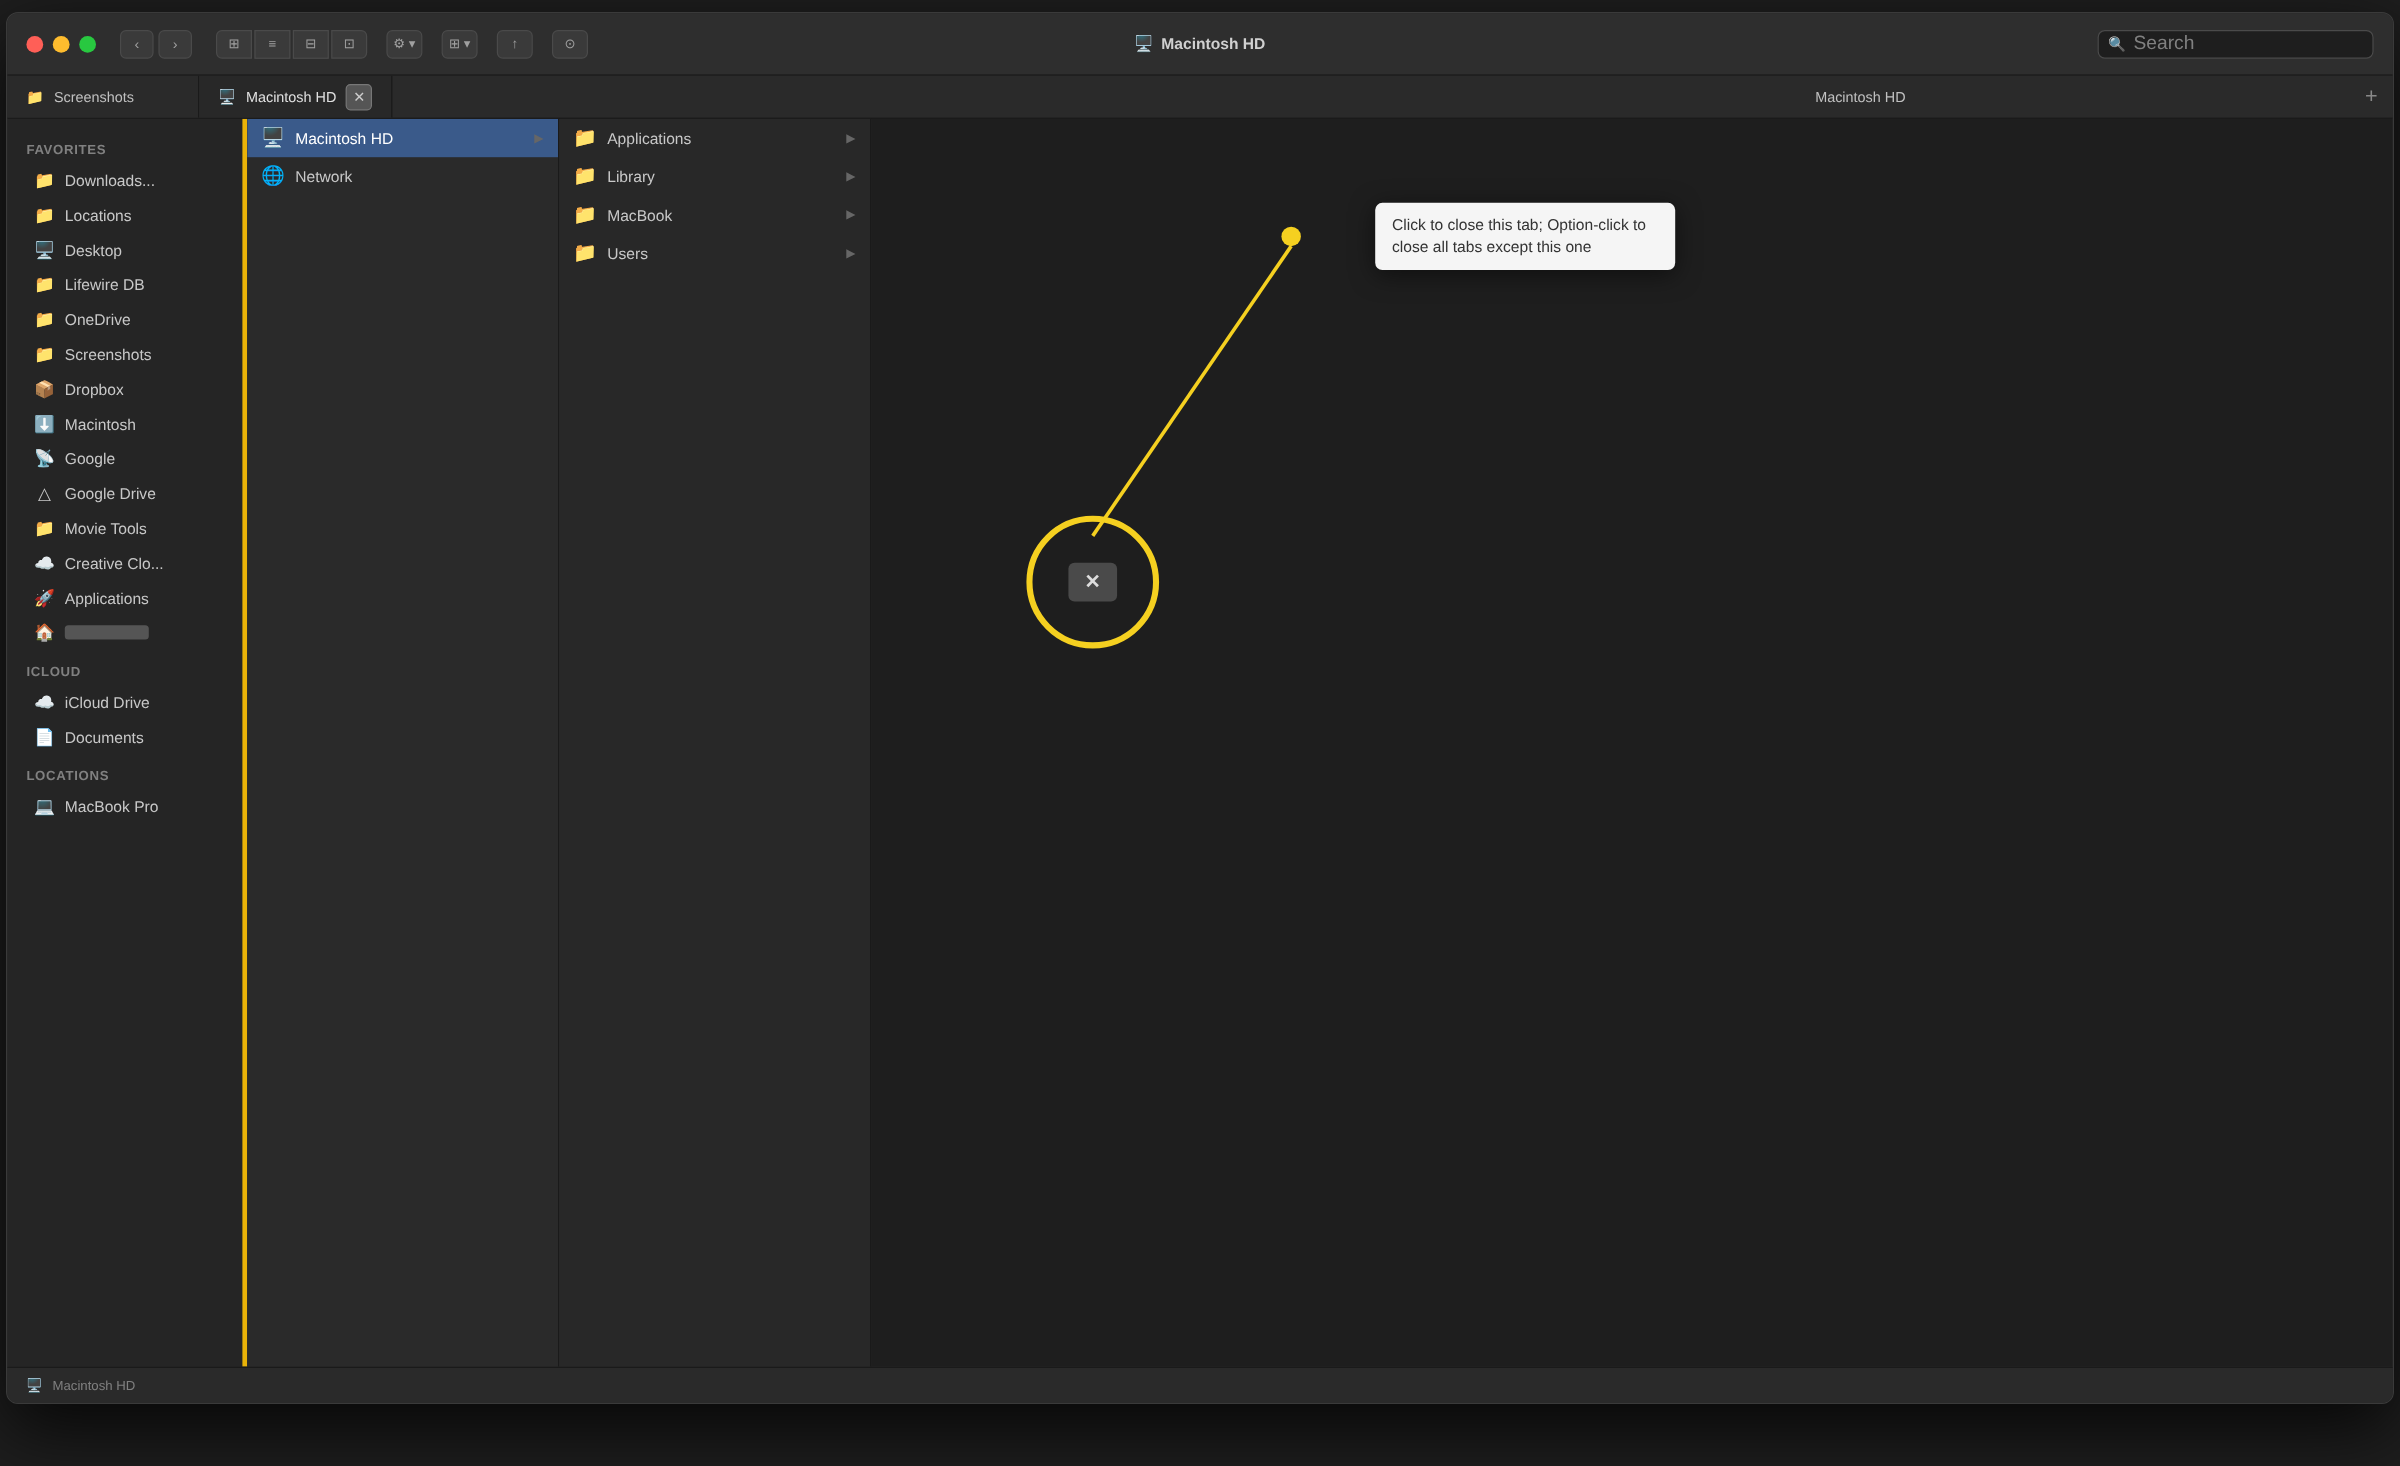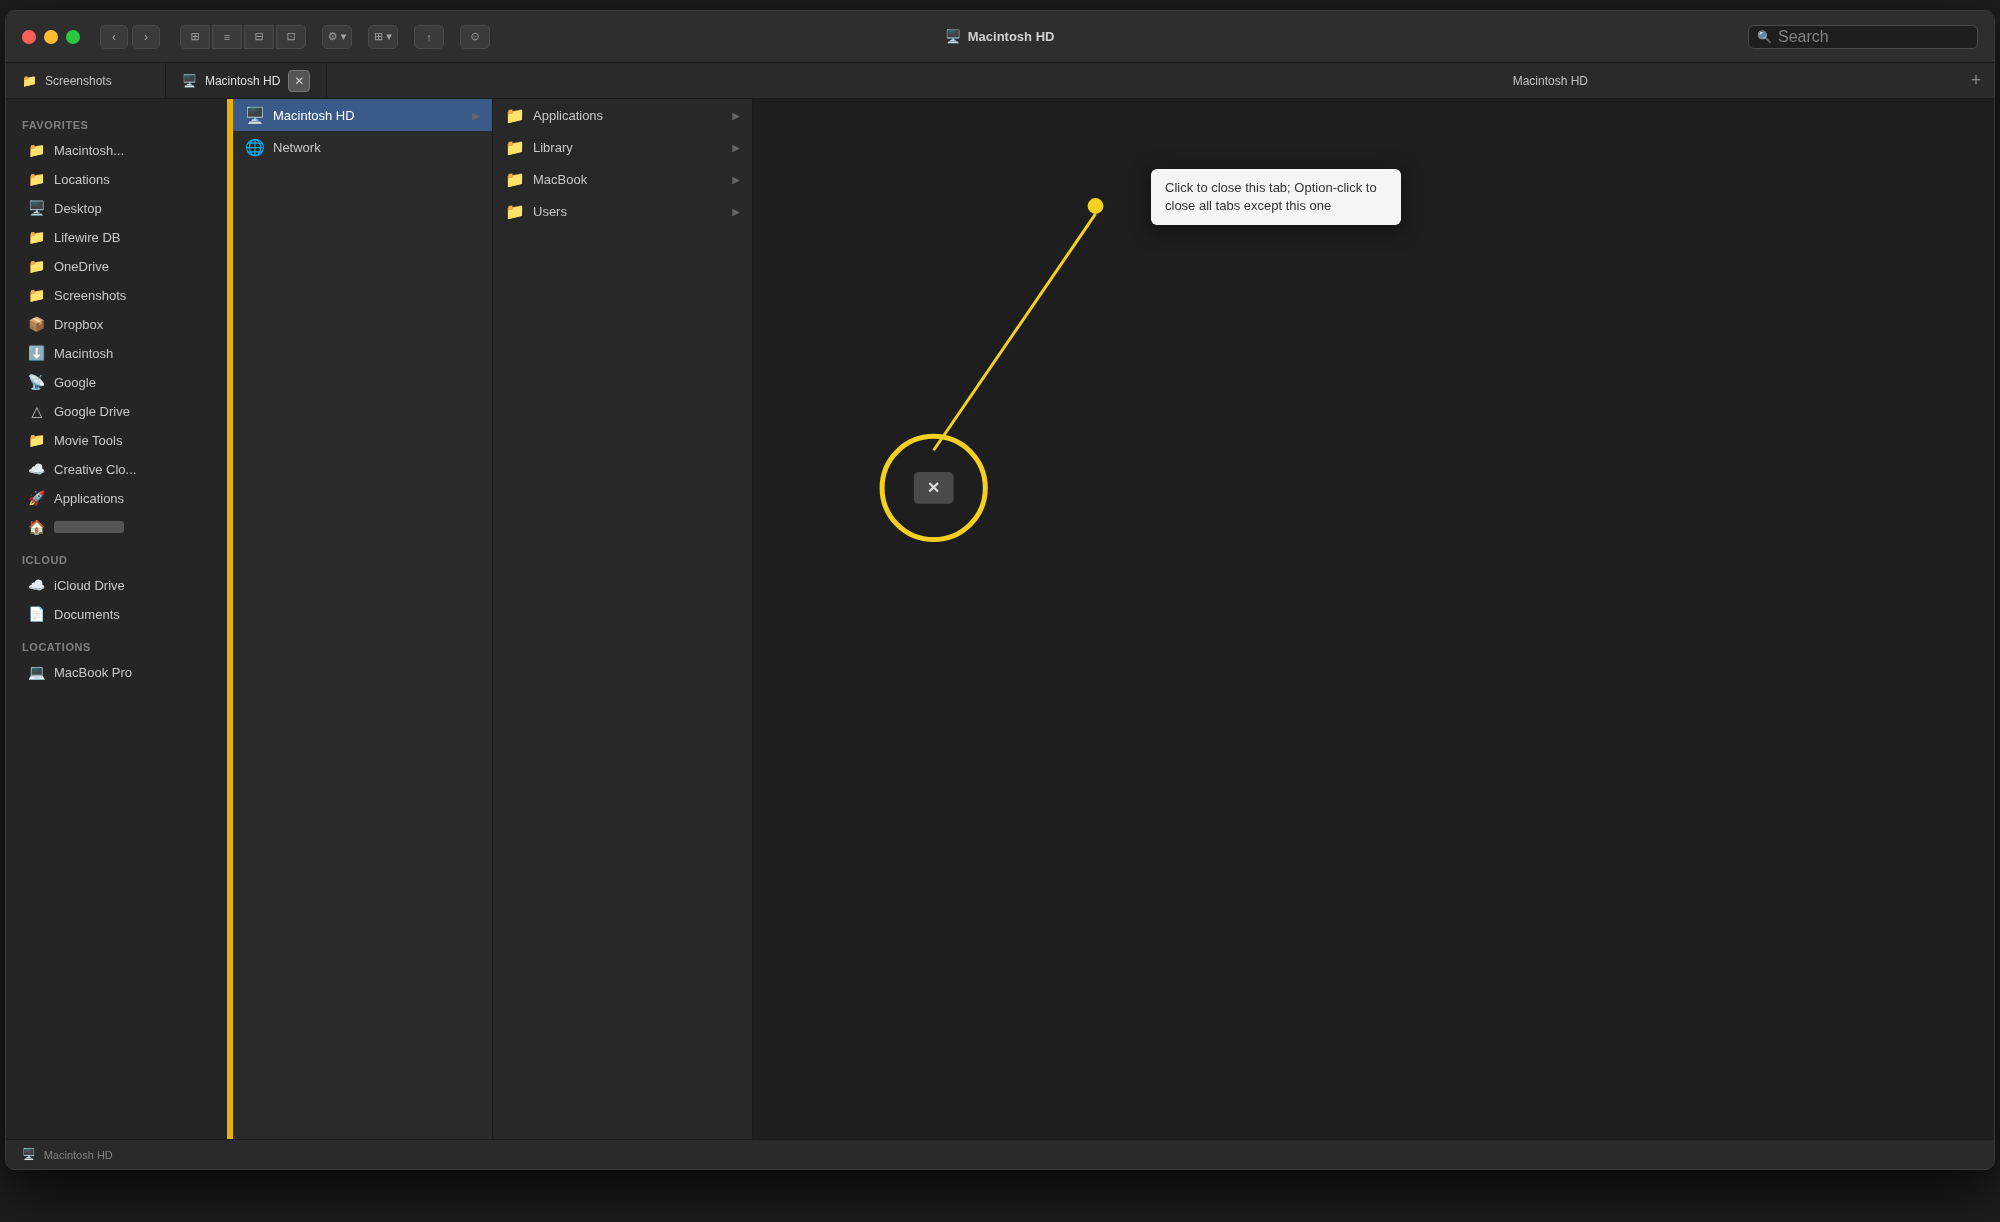--- a/index.html
+++ b/index.html
@@ -189,23 +189,23 @@
 
     
     .main-content {
       display: flex;
       flex: 1;
       overflow: hidden;
     }
 
     
     .sidebar {
-      width: 227px;
+      width: 200px;
       background: #252525;
-      border-right: 6px solid #eab308;
+      border-right: 4px solid #eab308;
       overflow-y: auto;
       flex-shrink: 0;
       padding: 8px 0;
     }
 
     .sidebar-section-header {
       font-size: 11px;
       font-weight: 700;
       color: #808080;
       padding: 12px 16px 4px;
@@ -318,21 +318,21 @@
       font-size: 11px;
       color: #808080;
       gap: 8px;
       flex-shrink: 0;
     }
 
     
     .tooltip-box {
       position: absolute;
       top: 70px;
-      left: 398px;
+      left: 420px;
       background: #f5f5f5;
       color: #333;
       border-radius: 6px;
       padding: 10px 14px;
       font-size: 13px;
       max-width: 250px;
       box-shadow: 0 4px 20px rgba(0,0,0,0.5);
       line-height: 1.4;
       z-index: 100;
     }
@@ -423,21 +423,21 @@
     <div style="width:36px;display:flex;align-items:center;justify-content:center;color:#888;font-size:18px;cursor:pointer;">+</div>
   </div>
 
   <div class="main-content">
 
     <div class="sidebar">
       <div class="sidebar-section-header">Favorites</div>
 
       <div class="sidebar-item">
         <span class="sidebar-icon folder-icon-blue">📁</span>
-        <span class="sidebar-label">Macintosh...</span>
+        <span class="sidebar-label">Downloads...</span>
       </div>
       <div class="sidebar-item">
         <span class="sidebar-icon folder-icon-blue">📁</span>
         <span class="sidebar-label">Locations</span>
       </div>
       <div class="sidebar-item">
         <span class="sidebar-icon">🖥️</span>
         <span class="sidebar-label">Desktop</span>
       </div>
       <div class="sidebar-item">

